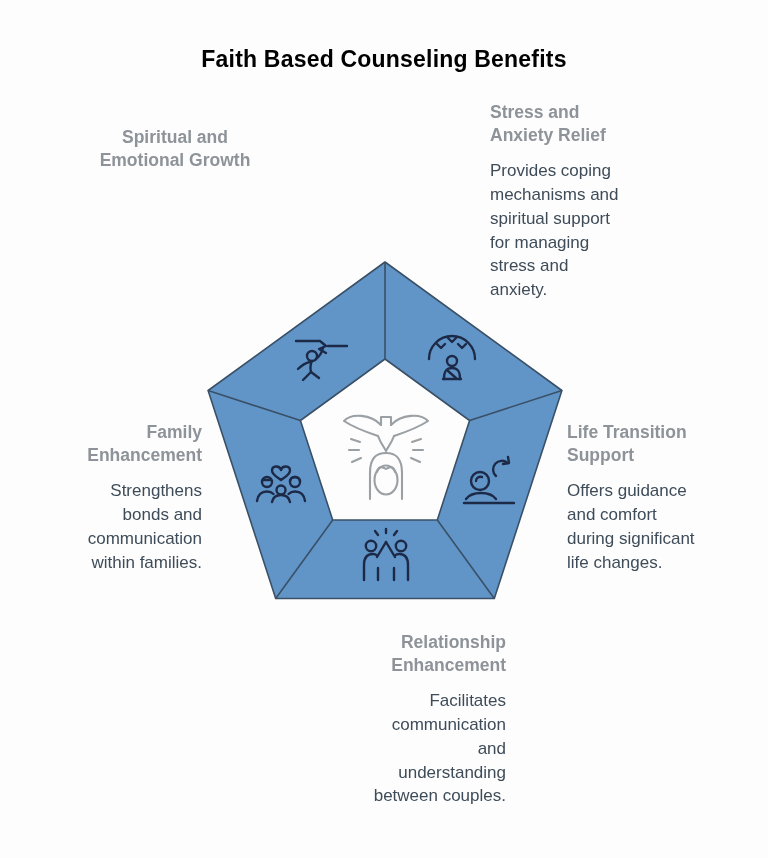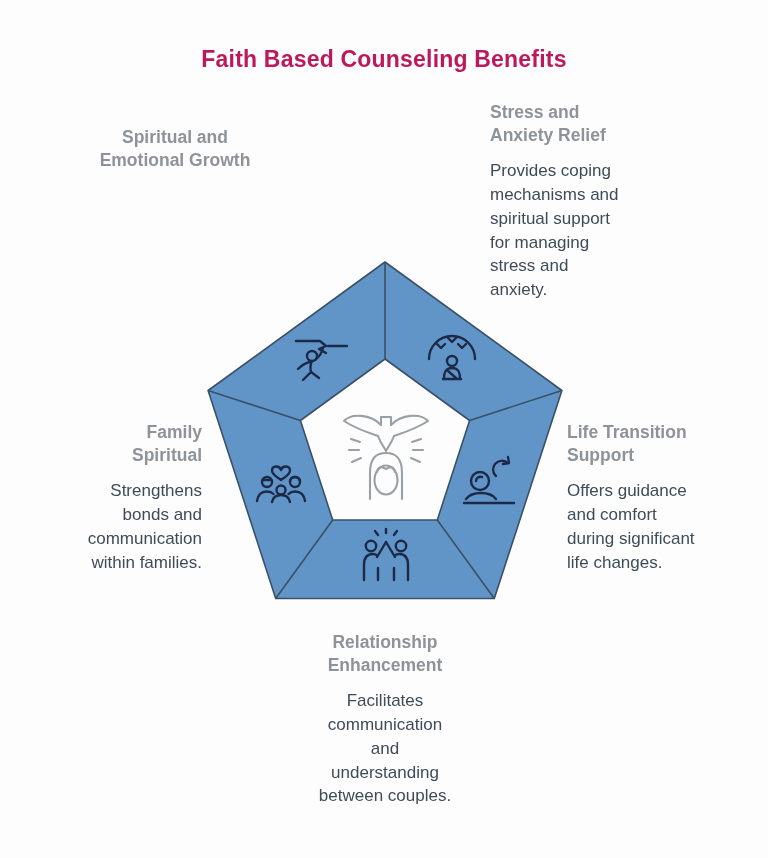--- a/index.html
+++ b/index.html
@@ -1,30 +1,30 @@
 <!DOCTYPE html>
 <html><head>
 <meta charset="utf-8">
 <style>
   html,body{margin:0;padding:0;}
   body{font-family:"Liberation Sans","DejaVu Sans",sans-serif;background:#fdfdfd;}
   .canvas{position:relative;width:768px;height:858px;background:#fdfdfd;overflow:hidden;}
   .main-title{
     position:absolute;top:46px;left:0;width:768px;text-align:center;
-    font-size:23px;font-weight:bold;color:#be185d;letter-spacing:.2px;
+    font-size:23px;font-weight:bold;color:#000000;letter-spacing:.2px;
   }
   .pentagon-layer{position:absolute;top:0;left:0;}
   .block{position:absolute;font-size:17px;}
   .block .title{font-weight:bold;color:#8d9399;line-height:1.32;white-space:pre-line;font-size:17.5px;}
   .block .body{color:#3e4c59;line-height:1.4;white-space:pre-line;margin-top:12px;}
   .blk-growth{top:126px;left:75px;width:200px;text-align:center;}
   .blk-stress{top:101px;left:490px;width:185px;text-align:left;}
   .blk-family{top:421px;left:40px;width:162px;text-align:right;}
   .blk-transition{top:421px;left:567px;width:175px;text-align:left;}
-  .blk-relationship{top:631px;left:264px;width:242px;text-align:center;}
+  .blk-relationship{top:631px;left:264px;width:242px;text-align:right;}
 </style>
 </head>
 <body>
 
 <div class="canvas">
 
   <div class="main-title">Faith Based Counseling Benefits</div>
 
   <svg class="pentagon-layer" width="768" height="858" viewBox="0 0 768 858">
 
@@ -139,20 +139,20 @@
 Enhancement</div>
     <div class="body">Facilitates
 communication
 and
 understanding
 between couples.</div>
   </div>
 
   <div class="block blk-family">
     <div class="title">Family
-Spiritual</div>
+Enhancement</div>
     <div class="body">Strengthens
 bonds and
 communication
 within families.</div>
   </div>
 
 </div>
 
 </body></html>

